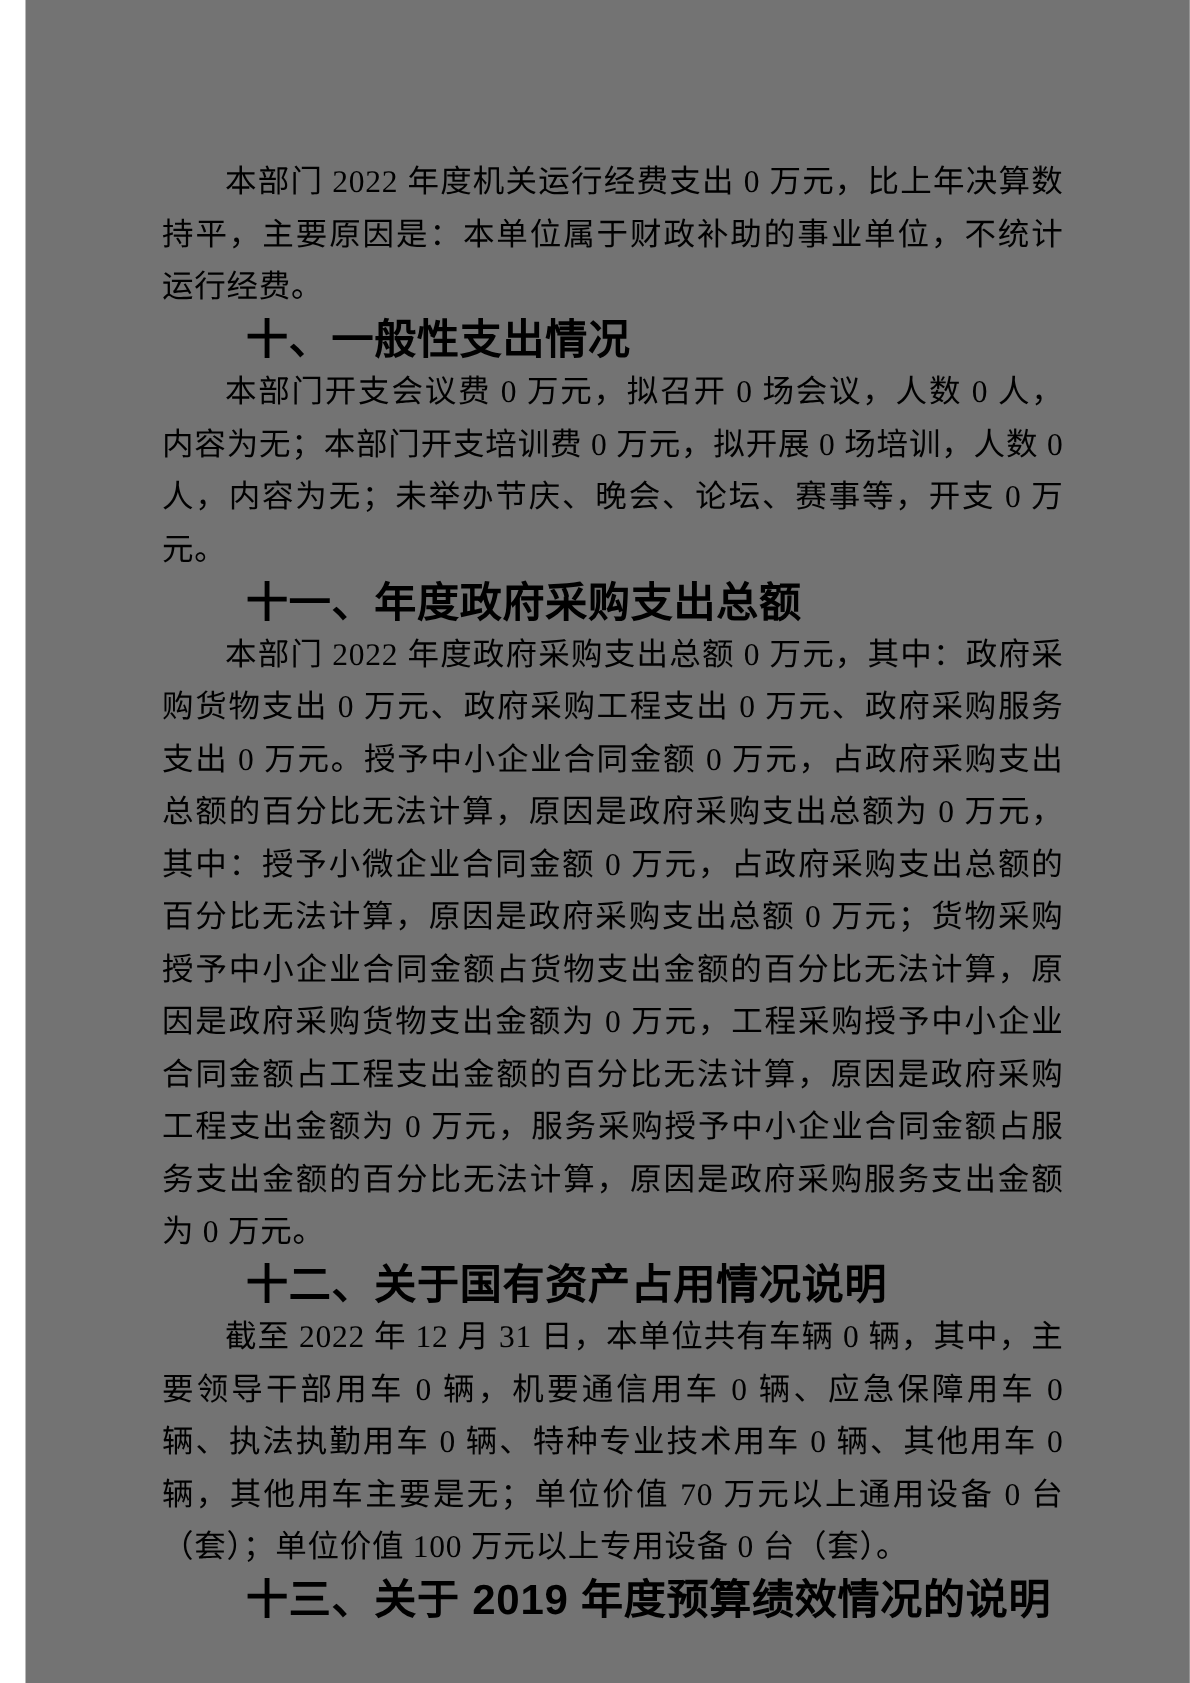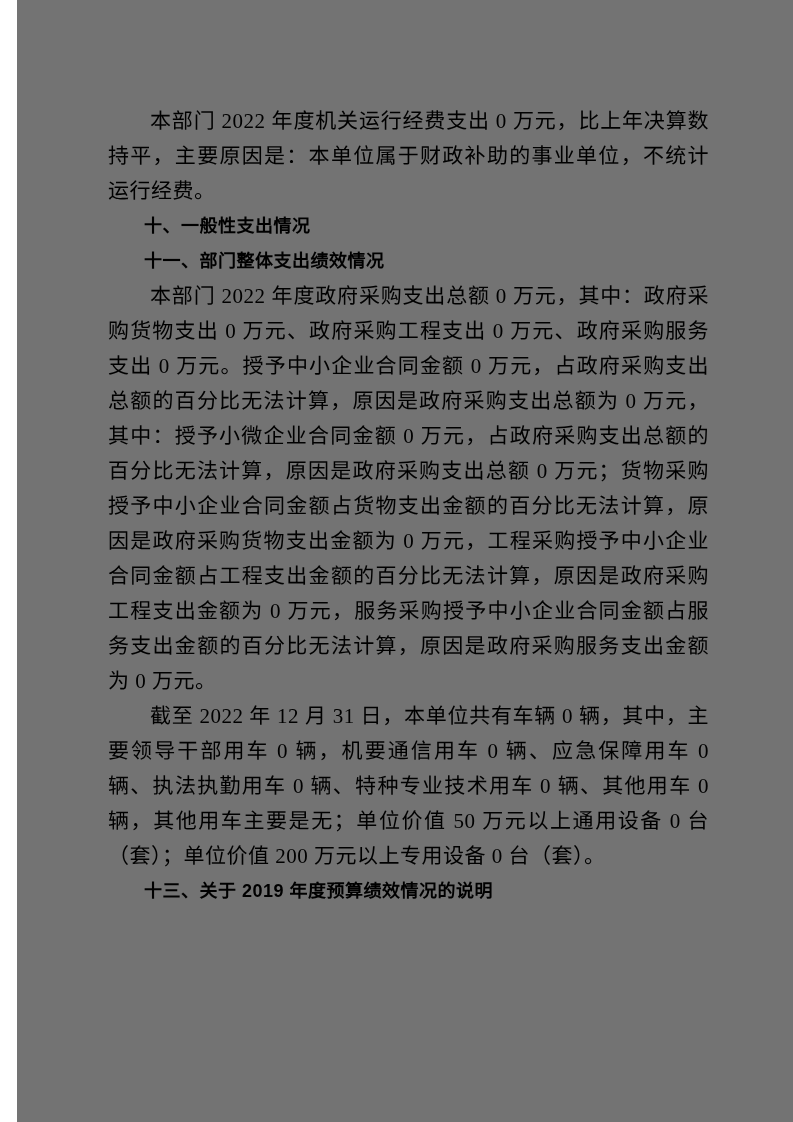--- a/index.html
+++ b/index.html
@@ -34,44 +34,46 @@
     font-size: 21px;
     line-height: 35px;
     text-align: justify;
     text-indent: 2em;
     font-weight: normal;
     font-family: "Liberation Serif", "DejaVu Serif", serif;
     letter-spacing: 0.5px;
   }
   .heading {
     margin: 0;
-    font-size: 18px;
+    font-size: 28px;
     line-height: 35px;
     text-align: left;
     text-indent: 2em;
     font-weight: bold;
     font-family: "Liberation Sans", "DejaVu Sans", sans-serif;
     letter-spacing: 0.5px;
   }
 </style>
 </head>
 <body>
 
 <div class="page">
   <div class="content">
 
     <p class="body-para">本部门 2022 年度机关运行经费支出 0 万元，比上年决算数持平，主要原因是：本单位属于财政补助的事业单位，不统计运行经费。</p>
 
     <h2 class="heading">十、一般性支出情况</h2>
 
+    <p class="body-para">本部门开支会议费 0 万元，拟召开 0 场会议，人数 0 人，内容为无；本部门开支培训费 0 万元，拟开展 0 场培训，人数 0 人，内容为无；未举办节庆、晚会、论坛、赛事等，开支 0 万元。</p>
 
-    <h2 class="heading">十一、部门整体支出绩效情况</h2>
+    <h2 class="heading">十一、年度政府采购支出总额</h2>
 
     <p class="body-para">本部门 2022 年度政府采购支出总额 0 万元，其中：政府采购货物支出 0 万元、政府采购工程支出 0 万元、政府采购服务支出 0 万元。授予中小企业合同金额 0 万元，占政府采购支出总额的百分比无法计算，原因是政府采购支出总额为 0 万元，其中：授予小微企业合同金额 0 万元，占政府采购支出总额的百分比无法计算，原因是政府采购支出总额 0 万元；货物采购授予中小企业合同金额占货物支出金额的百分比无法计算，原因是政府采购货物支出金额为 0 万元，工程采购授予中小企业合同金额占工程支出金额的百分比无法计算，原因是政府采购工程支出金额为 0 万元，服务采购授予中小企业合同金额占服务支出金额的百分比无法计算，原因是政府采购服务支出金额为 0 万元。</p>
 
+    <h2 class="heading">十二、关于国有资产占用情况说明</h2>
 
-    <p class="body-para">截至 2022 年 12 月 31 日，本单位共有车辆 0 辆，其中，主要领导干部用车 0 辆，机要通信用车 0 辆、应急保障用车 0 辆、执法执勤用车 0 辆、特种专业技术用车 0 辆、其他用车 0 辆，其他用车主要是无；单位价值 50 万元以上通用设备 0 台（套）；单位价值 200 万元以上专用设备 0 台（套）。</p>
+    <p class="body-para">截至 2022 年 12 月 31 日，本单位共有车辆 0 辆，其中，主要领导干部用车 0 辆，机要通信用车 0 辆、应急保障用车 0 辆、执法执勤用车 0 辆、特种专业技术用车 0 辆、其他用车 0 辆，其他用车主要是无；单位价值 70 万元以上通用设备 0 台（套）；单位价值 100 万元以上专用设备 0 台（套）。</p>
 
     <h2 class="heading">十三、关于 2019 年度预算绩效情况的说明</h2>
 
 
   </div>
 </div>
 
 </body></html>

